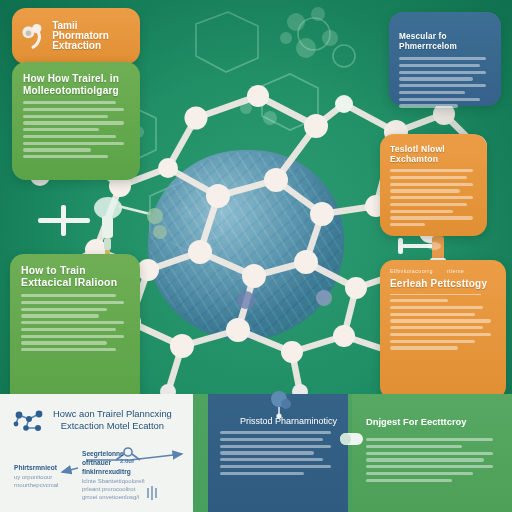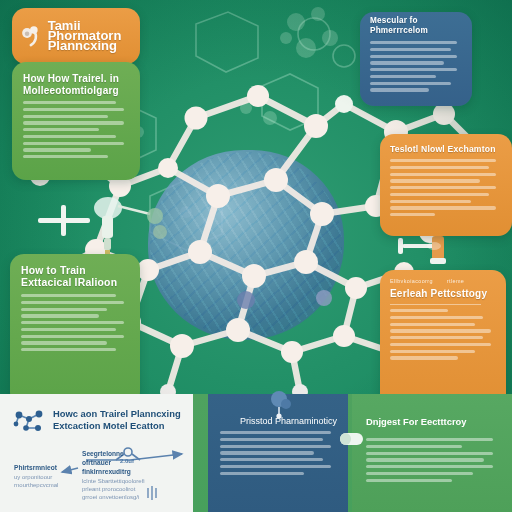--- a/index.html
+++ b/index.html
@@ -47,51 +47,51 @@
   .ln.w95{width:95%} .ln.w88{width:88%} .ln.w80{width:80%}
   .ln.w72{width:72%} .ln.w64{width:64%} .ln.w55{width:55%} .ln.w40{width:40%}
 
   .on-dark .ln{background:rgba(255,255,255,.82);}
 
   .ttl-light{color:#ffffff;text-shadow:0 1px 1px rgba(0,0,0,.22);}
 
   
   #hdr{left:12px;top:8px;width:128px;height:56px;}
   #hdr .hdr-row{display:flex;align-items:center;height:100%;padding:0 9px;gap:7px;}
-  #hdr .hdr-txt{font-size:13px;line-height:10px;font-weight:bold;color:#fff;
+  #hdr .hdr-txt{font-size:10px;line-height:10px;font-weight:bold;color:#fff;
     text-shadow:0 1px 1px rgba(0,0,0,.2);}
 
   #p-green-tl{left:12px;top:62px;width:128px;height:118px;padding:11px 11px 8px 11px;}
   #p-green-tl h3{font-size:10px;line-height:11.5px;}
 
-  #p-blue-tr{left:360px;top:12px;width:112px;height:94px;padding:4px 10px 8px 10px;}
+  #p-blue-tr{left:389px;top:12px;width:112px;height:94px;padding:20px 10px 8px 10px;}
   #p-blue-tr h3{font-size:8.2px;line-height:10px;}
 
-  #p-orange-r{left:380px;top:134px;width:132px;height:102px;padding:10px 10px 8px 10px;}
+  #p-orange-r{left:380px;top:134px;width:107px;height:102px;padding:10px 10px 8px 10px;}
   #p-orange-r h3{font-size:8.6px;line-height:10px;}
 
   #p-green-l2{left:10px;top:254px;width:130px;height:152px;padding:11px 11px 8px 11px;}
   #p-green-l2 h3{font-size:10.4px;line-height:12px;}
 
-  #p-orange-r2{left:380px;top:270px;width:126px;height:140px;padding:8px 10px 8px 10px;}
+  #p-orange-r2{left:380px;top:260px;width:126px;height:140px;padding:8px 10px 8px 10px;}
   #p-orange-r2 .kicker{font-size:5.4px;color:rgba(255,255,255,.8);letter-spacing:.4px;
     display:flex;gap:14px;margin-bottom:4px;}
   #p-orange-r2 h3{font-size:10px;line-height:11px;}
   #p-orange-r2 .rule{height:1px;background:rgba(255,255,255,.45);margin:4px 0 4px 0;width:86%;}
 
   
   #band{position:absolute;left:0;top:394px;width:512px;height:118px;
     background:linear-gradient(180deg,#4fa25f 0%,#47a05c 100%);}
   .bcol{position:absolute;top:0;height:118px;box-sizing:border-box;}
   #b-white{left:0;width:193px;background:#f2f4f2;padding:14px 10px 8px 12px;}
   #b-blue{left:208px;width:140px;background:linear-gradient(180deg,#356287 0%,#2f5b80 100%);padding:22px 11px 8px 12px;}
   #b-green{left:352px;width:160px;background:linear-gradient(180deg,#57a862 0%,#4ea059 100%);padding:22px 12px 8px 14px;}
 
   #b-white .bw-head{display:flex;align-items:flex-start;gap:7px;}
-  #b-white .bw-title{font-size:9.4px;line-height:12px;font-weight:bold;color:#1f4f78;}
+  #b-white .bw-title{font-size:9.4px;line-height:12px;font-weight:normal;color:#1f4f78;text-align:center;}
   #b-blue h3{font-size:9px;color:#fff;margin:0 0 5px 0;font-weight:normal;text-align:right;}
   #b-green h3{font-size:9.4px;color:#fff;margin:0 0 11px 0;font-weight:bold;}
 
   
   #bw-diagram{position:relative;margin-top:8px;height:62px;}
   .dg-lab{position:absolute;font-size:6.6px;line-height:8px;color:#2e5a86;font-weight:bold;}
   .dg-sub{position:absolute;font-size:6px;line-height:7.6px;color:#7d95b4;}
 </style>
 </head>
 <body>
@@ -237,21 +237,21 @@
   <div class="card c-orange" id="hdr">
     <div class="hdr-row">
       <svg width="26" height="30" viewBox="0 0 26 30">
         <circle cx="8" cy="11" r="6.5" fill="#f3ece5"></circle>
         <circle cx="17" cy="7" r="5" fill="#f7f1ea"></circle>
         <path d="M17 9 C22 14, 20 23, 13 27" stroke="#f5efe8" stroke-width="3.4" fill="none" stroke-linecap="round"></path>
         <circle cx="8" cy="12" r="3" fill="#c9bdb2"></circle>
       </svg>
       <div class="hdr-txt">
         <div>Tamii Phormatorn</div>
-        <div>Planncxing</div>
+        <div>Extraction</div>
       </div>
     </div>
   </div>
 
   <div class="card c-green on-dark" id="p-green-tl">
     <h3 class="ttl-light">
       <span>How How Trairel. in</span><br>
       <span>Molleeotomtiolgarg</span>
     </h3>
     <div class="lines">

